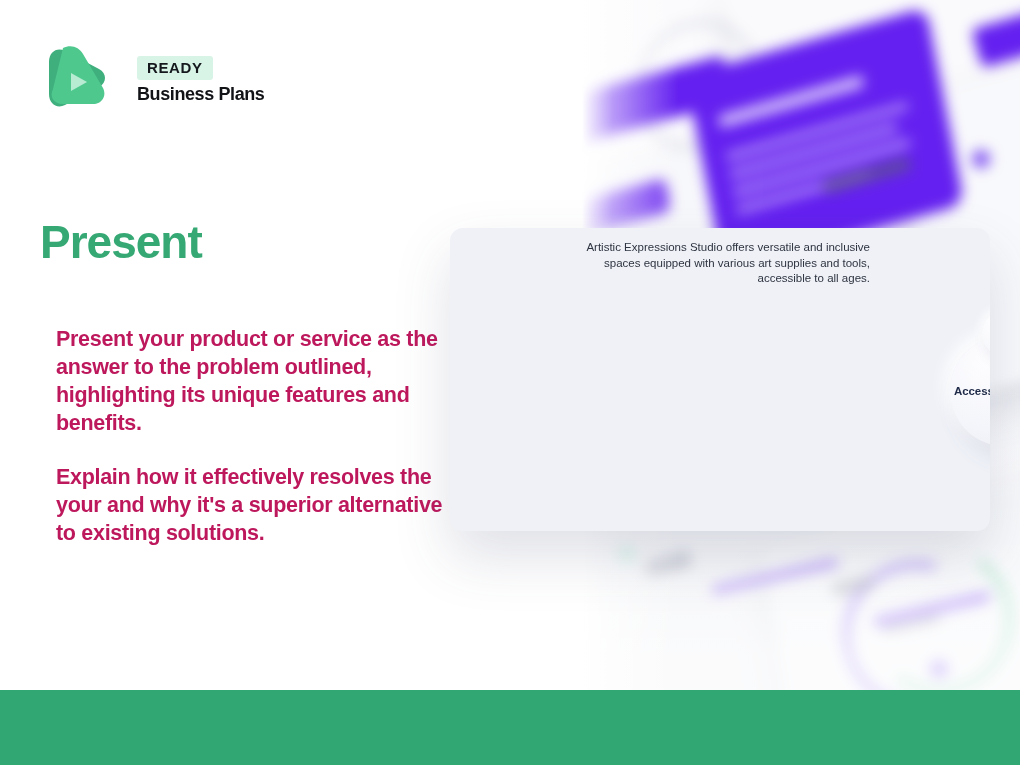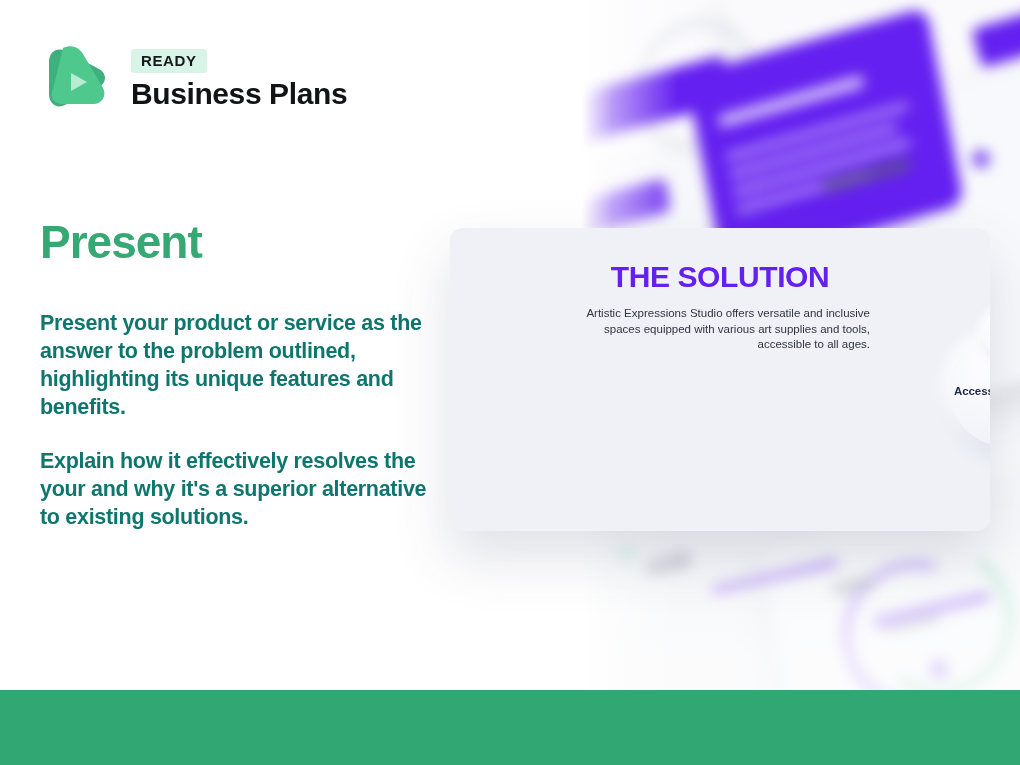--- a/index.html
+++ b/index.html
@@ -80,39 +80,39 @@
   .bg-photo .pb3{ left:392px; top:8px;   width:150px; height:40px; transform:rotate(-16deg); background:#6420f0;}
   .bg-photo .blurwrap{ position:absolute; inset:0; filter:blur(7px); }
   .bg-photo .fade{
      position:absolute; inset:0;
      background:linear-gradient(90deg,#ffffff 0%, rgba(255,255,255,.55) 7%, rgba(255,255,255,0) 22%),
                 linear-gradient(180deg, rgba(255,255,255,0) 55%, rgba(255,255,255,.75) 95%);
      pointer-events:none;
   }
 
   
-  .logo-row{ position:absolute; left:41px; top:38px; display:flex; align-items:center; gap:22px; }
+  .logo-row{ position:absolute; left:41px; top:38px; display:flex; align-items:center; gap:28px; }
   .logo-mark{ width:68px; height:80px; position:relative; }
   .brand-text{ display:flex; flex-direction:column; gap:4px; padding-top:4px;}
   .ready-badge{
     align-self:flex-start;
     background:#d7f4e6; color:#15181d;
     font-size:15px; font-weight:700; letter-spacing:.6px;
     padding:3px 10px 4px; border-radius:3px;
   }
-  .brand-name{ font-size:30px; font-weight:700; color:#111317; letter-spacing:-.4px; }
+  .brand-name{ font-size:18px; font-weight:700; color:#111317; letter-spacing:-.4px; }
 
   .headline{
     position:absolute; left:40px; top:215px;
     font-size:46px; font-weight:700; color:#35a874; letter-spacing:-1px;
   }
   .para{
-    position:absolute; left:40px; width:400px;
-    font-size:21.5px; font-weight:700; color:#0f766e;
-    line-height:28px; letter-spacing:-.3px;
+    position:absolute; left:56px; width:400px;
+    font-size:21.5px; font-weight:700; color:#be185d;
+    line-height:28px; letter-spacing:-.3px;margin-top:16px;
   }
   .para1{ top:309px; }
   .para2{ top:447px; }
 
   
   .sol-card{
     position:absolute; left:450px; top:228px; width:540px; height:303px;
     background:#eff1f7; border-radius:13px;
     box-shadow:0 26px 55px rgba(70,80,110,.17);
     overflow:hidden;
@@ -203,21 +203,20 @@
     <span class="ready-badge">READY</span>
     <span class="brand-name">Business Plans</span>
   </div>
 </div>
 
 <h1 class="headline">Present</h1>
 <p class="para para1">Present your product or service as the answer to the problem outlined, highlighting its unique features and benefits.</p>
 <p class="para para2">Explain how it effectively resolves the your and why it's a superior alternative to existing solutions.</p>
 
 <div class="sol-card">
-  <div class="sol-title">THE SOLUTION</div>
   <div class="sol-sub">Artistic Expressions Studio offers versatile and inclusive spaces equipped with various art supplies and tools, accessible to all ages.</div>
 
   <div class="nodes">
     <svg class="connector" viewBox="0 0 540 195">
       <path d="M595 140 C 630 180 660 182 700 170" fill="none" stroke="#e2e6ef" stroke-width="3"></path>
       <path d="M60 132 C 95 175 125 178 162 166" fill="none" stroke="#e3e7ef" stroke-width="3" transform="translate(495,0)"></path>
       <path d="M775 170 C 812 182 842 178 877 138" fill="none" stroke="#e3e7ef" stroke-width="3"></path>
     </svg>
 
     <div class="node n1">

